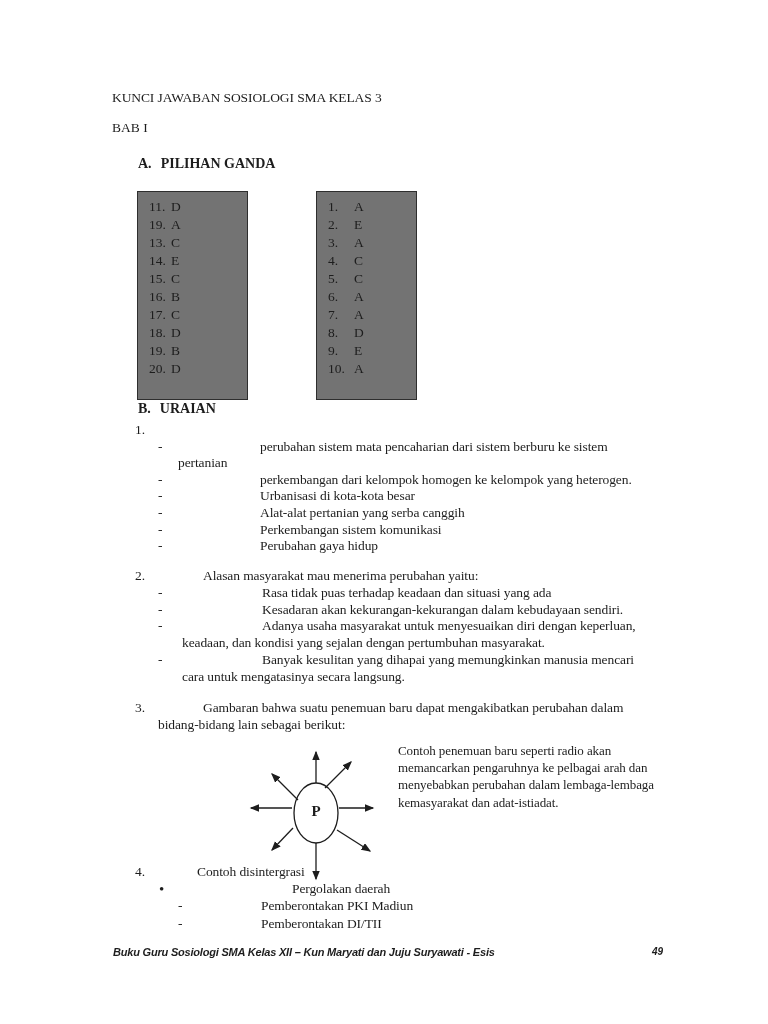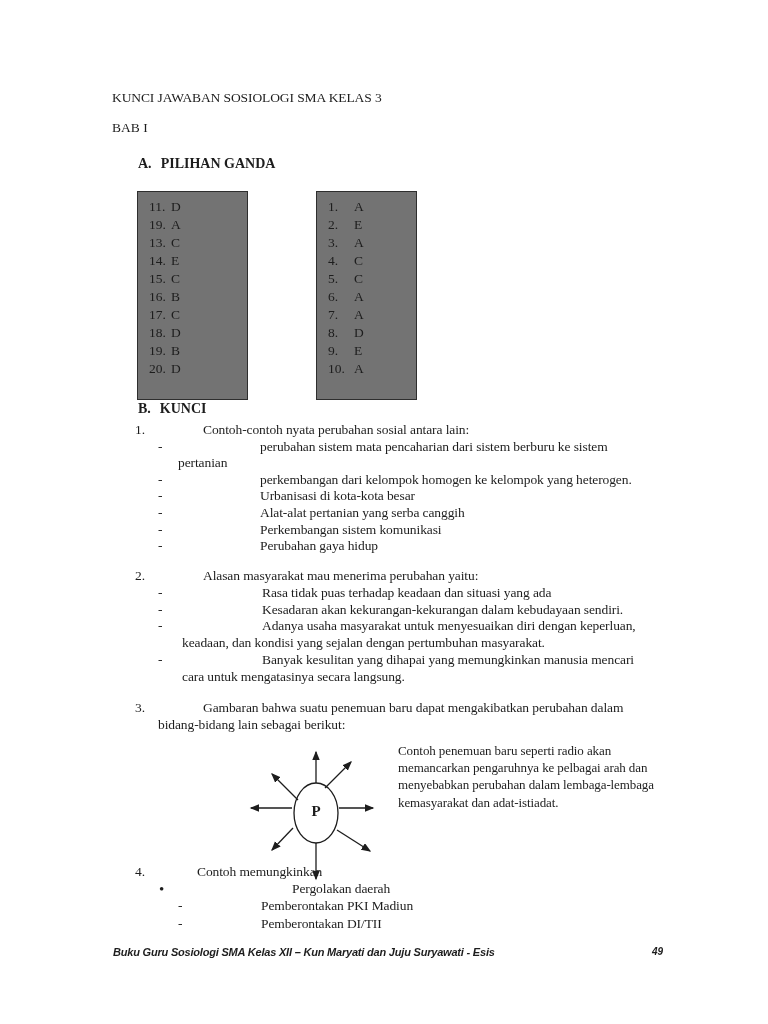--- a/index.html
+++ b/index.html
@@ -90,27 +90,26 @@
       <div class="ans-row"><span class="ans-no">4.</span><span class="ans-letter">C</span></div>
       <div class="ans-row"><span class="ans-no">5.</span><span class="ans-letter">C</span></div>
       <div class="ans-row"><span class="ans-no">6.</span><span class="ans-letter">A</span></div>
       <div class="ans-row"><span class="ans-no">7.</span><span class="ans-letter">A</span></div>
       <div class="ans-row"><span class="ans-no">8.</span><span class="ans-letter">D</span></div>
       <div class="ans-row"><span class="ans-no">9.</span><span class="ans-letter">E</span></div>
       <div class="ans-row"><span class="ans-no">10.</span><span class="ans-letter">A</span></div>
     </div>
 
   <div class="sec-heading" id="sec-b">
-    <span class="sec-letter">B.</span><span>KUNCI</span>
+    <span class="sec-letter">B.</span><span>URAIAN</span>
   </div>
 
   <div class="ur-item" id="ur1">
     <div class="ln">
         <span class="num">1.</span>
-        <span class="lead">Contoh-contoh nyata perubahan sosial antara lain:</span>
       </div>
     <div class="ln">
         <span class="dash">-</span>
         <span class="dt">perubahan sistem mata pencaharian dari sistem berburu ke sistem</span>
       </div>
     <div class="ln">
         <span class="hang1">pertanian</span>
       </div>
     <div class="ln">
         <span class="dash">-</span>
@@ -196,21 +195,21 @@
   <div id="diagram-caption">
     <div class="cap-ln">Contoh penemuan baru seperti radio akan</div>
     <div class="cap-ln">memancarkan pengaruhnya ke pelbagai arah dan</div>
     <div class="cap-ln">menyebabkan perubahan dalam lembaga-lembaga</div>
     <div class="cap-ln">kemasyarakat dan adat-istiadat.</div>
   </div>
 
   <div class="ur-item" id="ur4">
     <div class="ln">
         <span class="num">4.</span>
-        <span class="lead4">Contoh memungkinkan</span>
+        <span class="lead4">Contoh disintergrasi</span>
       </div>
     <div class="ln">
         <span class="bullet">•</span>
         <span class="bt">Pergolakan daerah</span>
       </div>
     <div class="ln">
         <span class="dash4">-</span>
         <span class="dt4">Pemberontakan PKI Madiun</span>
       </div>
     <div class="ln">

